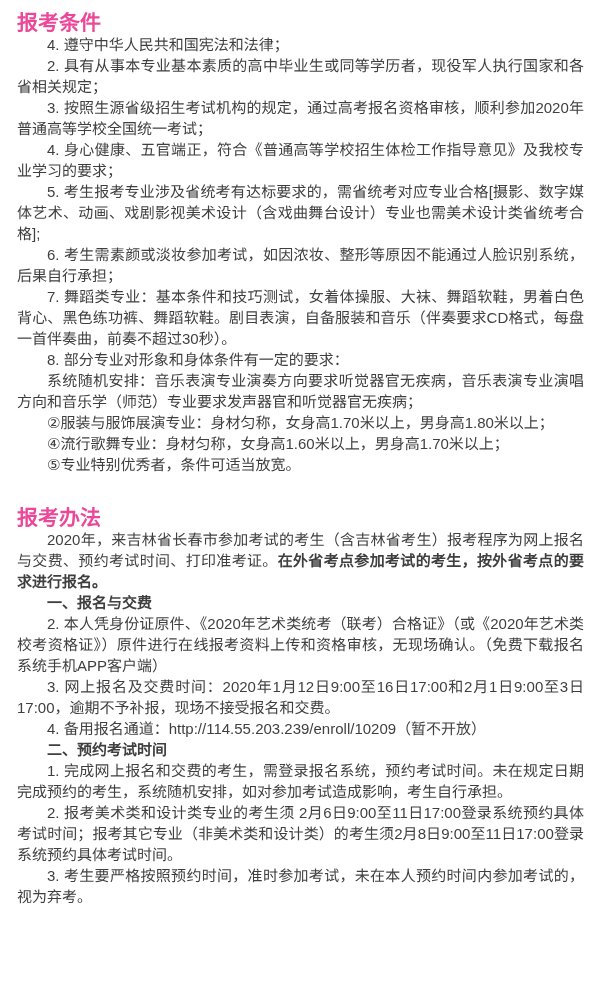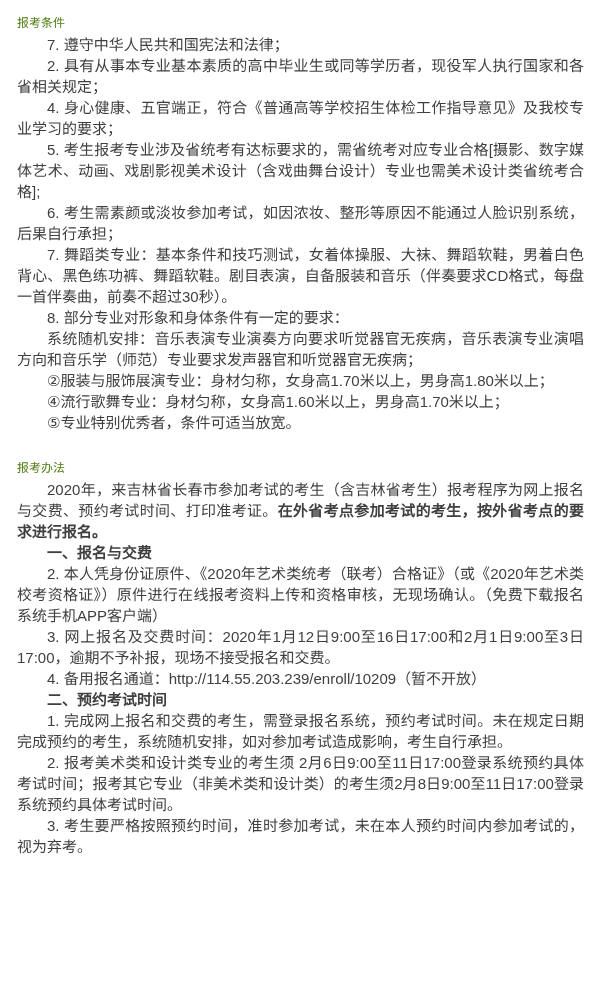--- a/index.html
+++ b/index.html
@@ -16,45 +16,46 @@
     min-height: 998px;
     padding: 12px 16px 16px 17px;
     font-family: "Liberation Sans", "DejaVu Sans", sans-serif;
     font-size: 15px;
     line-height: 21px;
     color: #3f3f3f;
     text-align: justify;
   }
   .sec-title {
     margin: 0;
-    font-size: 12px;
-    font-weight: normal;
+    font-size: 21px;
+    font-weight: bold;
     line-height: 22px;
-    color: #4d7c0f;
+    color: #ec4899;
   }
   .sec-gap {
-    margin-top: 24px;
+    margin-top: 32px;
   }
   .para {
     margin: 0;
     text-indent: 2em;
   }
   .bold {
     font-weight: bold;
   }
 </style>
 </head>
 <body>
 
 <div class="doc">
 
   <h2 class="sec-title">报考条件</h2>
 
-  <p class="para">7. 遵守中华人民共和国宪法和法律；</p>
+  <p class="para">4. 遵守中华人民共和国宪法和法律；</p>
   <p class="para">2. 具有从事本专业基本素质的高中毕业生或同等学历者，现役军人执行国家和各省相关规定；</p>
+  <p class="para">3. 按照生源省级招生考试机构的规定，通过高考报名资格审核，顺利参加2020年普通高等学校全国统一考试；</p>
   <p class="para">4. 身心健康、五官端正，符合《普通高等学校招生体检工作指导意见》及我校专业学习的要求；</p>
   <p class="para">5. 考生报考专业涉及省统考有达标要求的，需省统考对应专业合格[摄影、数字媒体艺术、动画、戏剧影视美术设计（含戏曲舞台设计）专业也需美术设计类省统考合格];</p>
   <p class="para">6. 考生需素颜或淡妆参加考试，如因浓妆、整形等原因不能通过人脸识别系统，后果自行承担；</p>
   <p class="para">7. 舞蹈类专业：基本条件和技巧测试，女着体操服、大袜、舞蹈软鞋，男着白色背心、黑色练功裤、舞蹈软鞋。剧目表演，自备服装和音乐（伴奏要求CD格式，每盘一首伴奏曲，前奏不超过30秒）。</p>
   <p class="para">8. 部分专业对形象和身体条件有一定的要求：</p>
   <p class="para">系统随机安排：音乐表演专业演奏方向要求听觉器官无疾病，音乐表演专业演唱方向和音乐学（师范）专业要求发声器官和听觉器官无疾病；</p>
   <p class="para">②服装与服饰展演专业：身材匀称，女身高1.70米以上，男身高1.80米以上；</p>
   <p class="para">④流行歌舞专业：身材匀称，女身高1.60米以上，男身高1.70米以上；</p>
   <p class="para">⑤专业特别优秀者，条件可适当放宽。</p>
 

